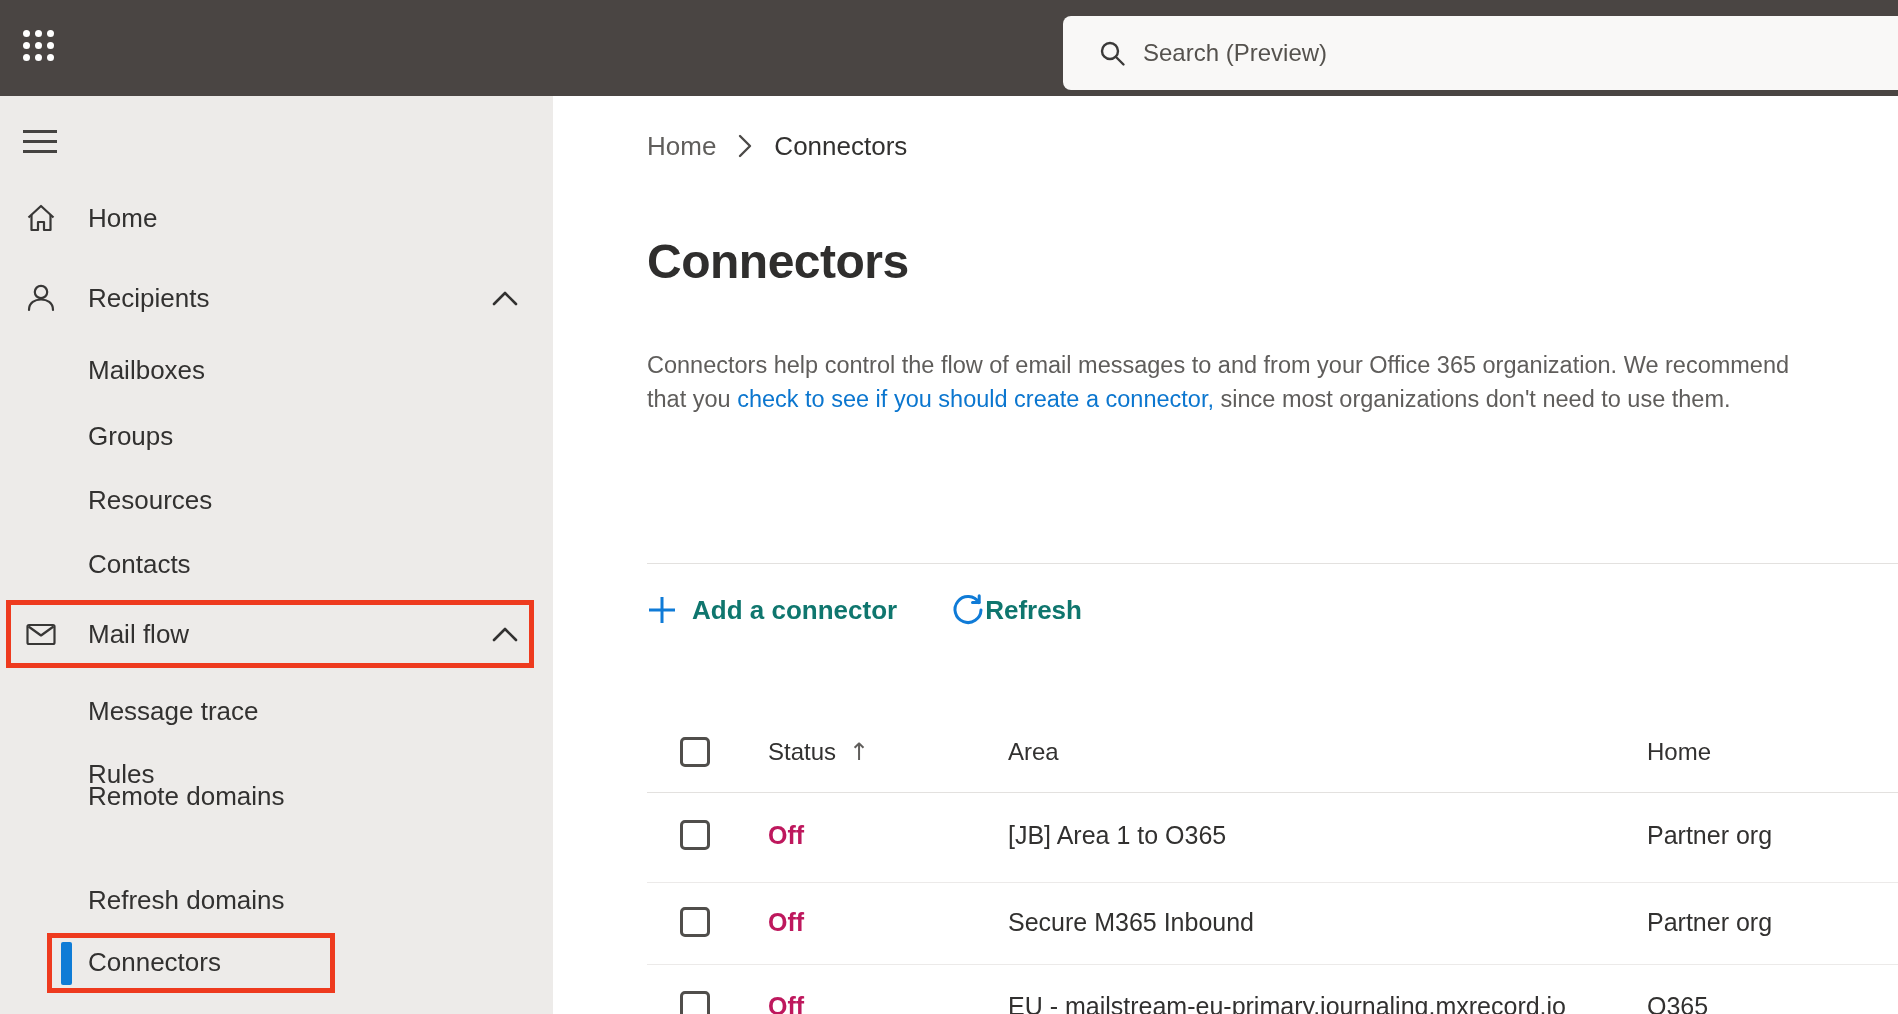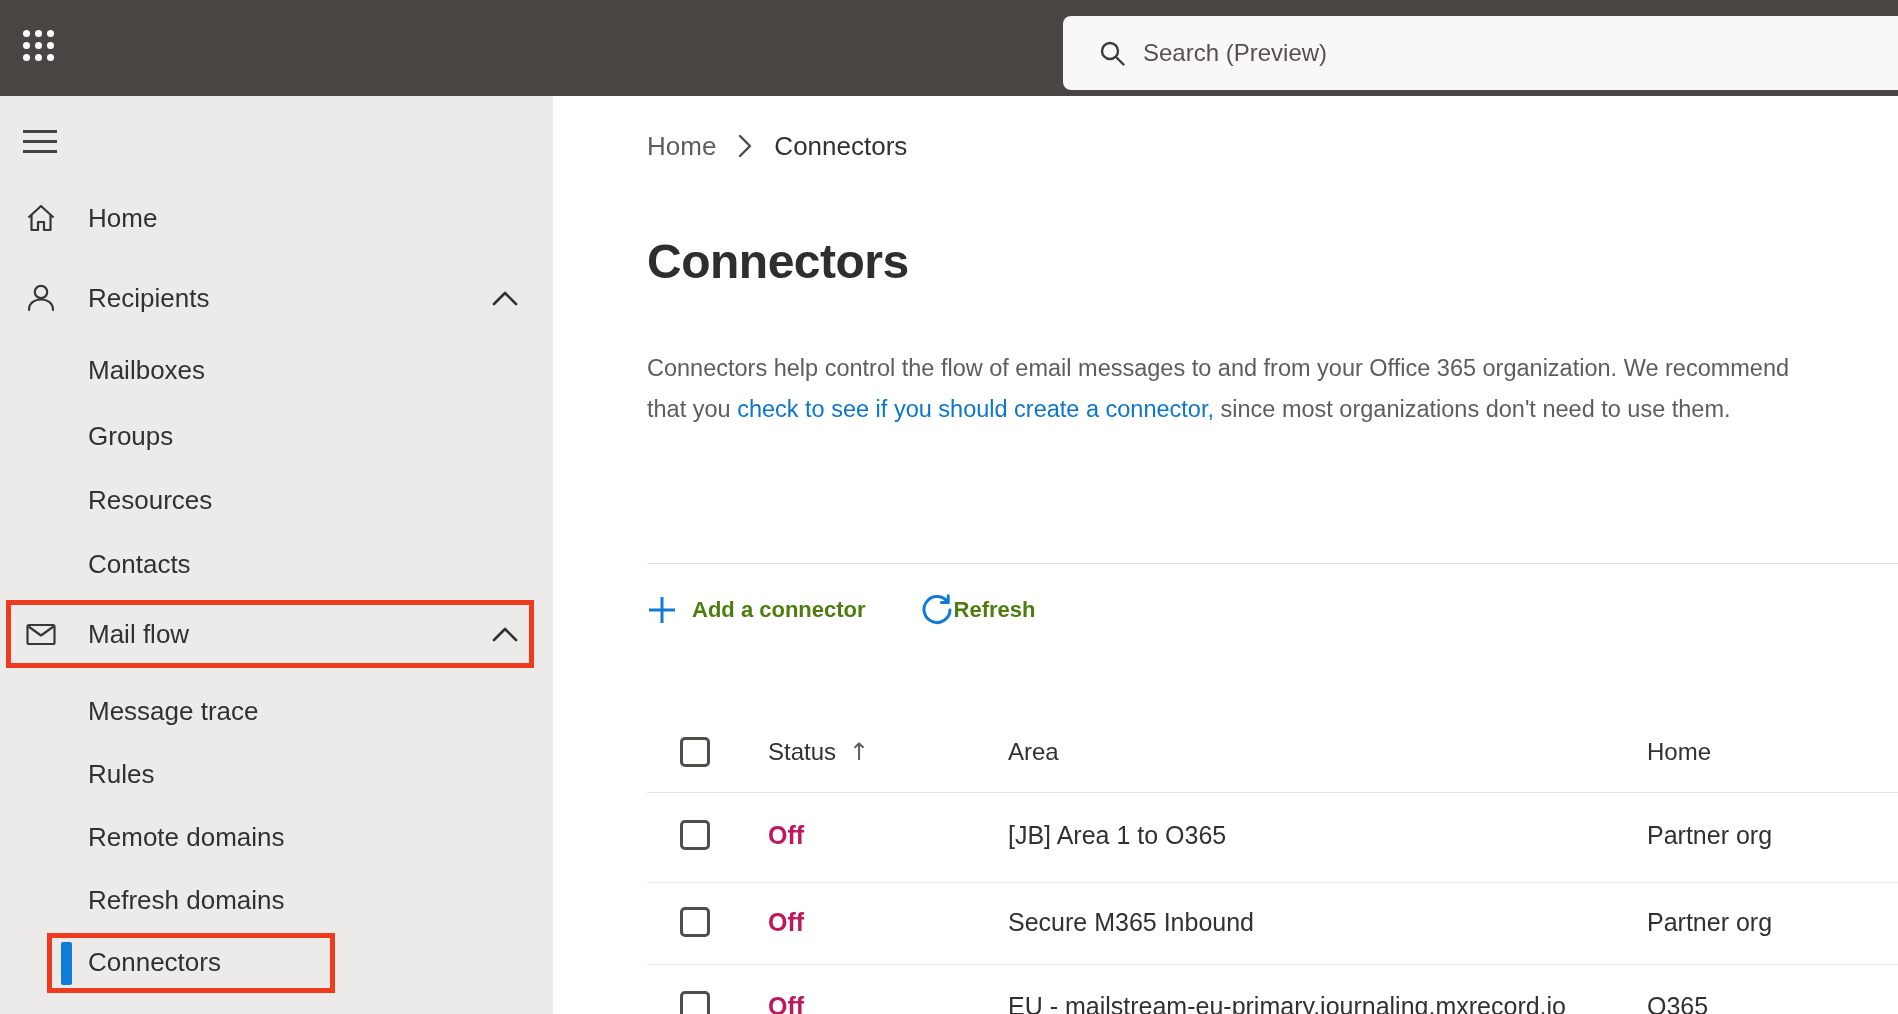--- a/index.html
+++ b/index.html
@@ -40,33 +40,33 @@
   .selbar { position:absolute; left:61px; top:846px; width:11px; height:43px; background:#0f7cd6; border-radius:2px; }
 
   
   .main { position:absolute; left:553px; top:96px; right:0; bottom:0; background:#fff; overflow:hidden; }
   .breadcrumb { position:absolute; left:94px; top:28px; height:44px; display:flex; align-items:center; font-size:26px; }
   .crumb-home { color:#605e5c; cursor:pointer; }
   .crumb-sep { margin:0 22px; display:flex; align-items:center; }
   .crumb-current { color:#323130; }
   .page-title { position:absolute; left:94px; top:138px; font-size:48px; font-weight:700;
                 color:#2f2e2d; letter-spacing:-.5px; }
-  .desc { position:absolute; left:94px; top:252px; width:1150px; font-size:23.5px; line-height:41px; color:#5f5d5b; }
+  .desc { position:absolute; left:94px; top:252px; width:1150px; font-size:23.5px; line-height:34px; color:#5f5d5b; }
   .desc a { color:#0b76cf; text-decoration:none; cursor:pointer; }
 
   .divider { position:absolute; left:94px; right:0; height:1px; background:#e3e1df; }
   .divider.light { background:#eceae9; }
   .d-toolbar { top:467px; }
   .d-thead   { top:696px; }
   .d-r1      { top:786px; }
   .d-r2      { top:868px; }
 
   .toolbar { position:absolute; left:94px; top:488px; height:52px; display:flex; align-items:center; }
   .tb-btn { display:flex; align-items:center; gap:15px; background:none; border:none; cursor:pointer;
-            font-family:inherit; font-size:22px; font-weight:700; color:#4d7c0f; padding:0;text-align:right; }
+            font-family:inherit; font-size:26px; font-weight:700; color:#0f766e; padding:0;text-align:right; }
   .tb-btn.refresh { margin-left:54px; gap:0; }
 
   .trow { position:absolute; left:0; right:0; height:90px; }
   .thead { top:611px; }
   .r1 { top:694px; }
   .r2 { top:781px; }
   .r3 { top:865px; }
   .cb { position:absolute; left:127px; top:50%; transform:translateY(-50%); width:30px; height:30px;
         border:3px solid #504e4b; border-radius:5px; background:#fff; cursor:pointer; }
   .th, .td { position:absolute; top:50%; transform:translateY(-50%); white-space:nowrap; }
@@ -164,21 +164,21 @@
         </svg>
       </span>
     </div>
 
     <div class="nav-item" style="top:583px">
       <span class="nav-label">Message trace</span>
     </div>
     <div class="nav-item" style="top:646px">
       <span class="nav-label">Rules</span>
     </div>
-    <div class="nav-item" style="top:709px">
+    <div class="nav-item" style="top:668px">
       <span class="nav-label">Remote domains</span>
     </div>
     <div class="nav-item" style="top:772px">
       <span class="nav-label">Refresh domains</span>
     </div>
     <div class="nav-item" style="top:834px">
       <span class="nav-label">Connectors</span>
     </div>
 
     <span class="selbar"></span>

